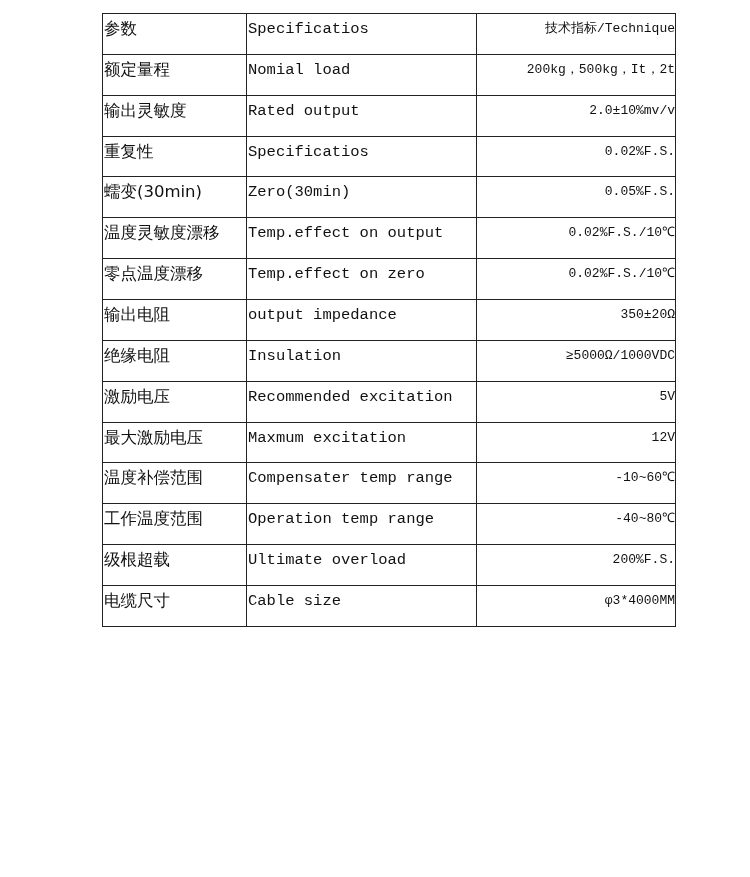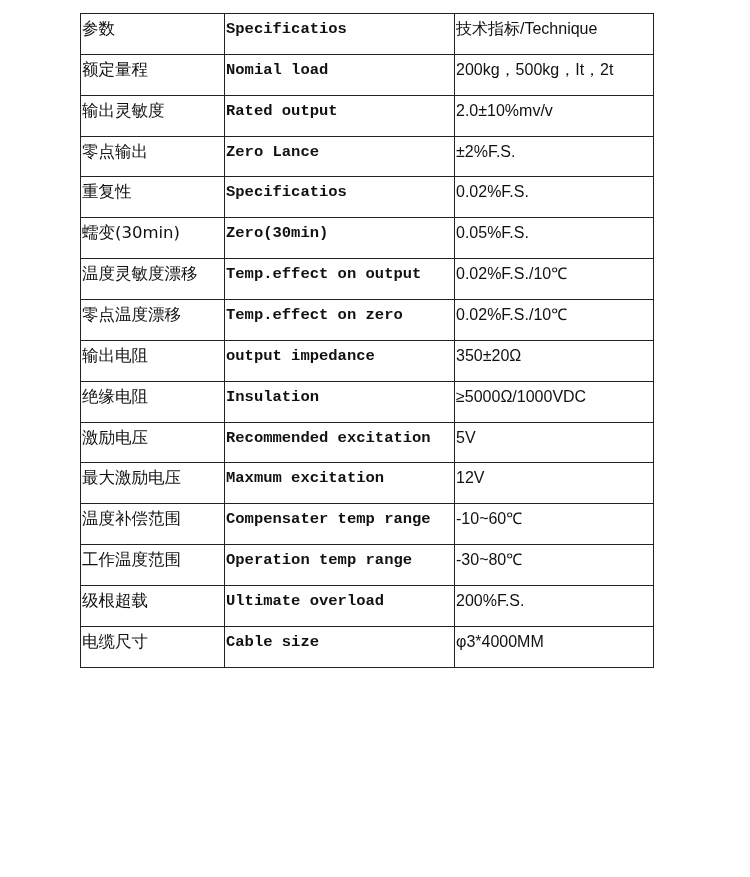--- a/index.html
+++ b/index.html
@@ -1,35 +1,35 @@
 <!DOCTYPE html>
 <html><head>
 <meta charset="utf-8">
 <style>
   html, body { margin: 0; padding: 0; background: #ffffff; }
   body { width: 750px; height: 877px; position: relative; overflow: hidden; }
   table.spec {
-    position: absolute; left: 80px; top: 13px;
+    position: absolute; left: 102px; top: 13px;
     width: 573px; border-collapse: collapse; table-layout: fixed; border-radius: 28px;
   }
   table.spec td {
     border: 1px solid #222222;
     height: 40px; padding: 0 0 0 1px;
     vertical-align: top;
     color: #111111;
     font-family: "DejaVu Sans Mono", "Liberation Mono", monospace;
     font-size: 15px;
     line-height: 22px;
     padding-top: 4px;
     white-space: nowrap; overflow: hidden;
     box-sizing: border-box;
   }
   table.spec td.c1 { width: 144px; font-family: "DejaVu Sans", sans-serif; font-size: 16.5px; }
-  table.spec td.c2 { width: 230px; font-family: "Liberation Mono", monospace; font-size: 15.5px; font-weight: bold; }
-  table.spec td.c3 { width: 199px; font-family: Liberation Sans, sans-serif; font-size: 16px; }
+  table.spec td.c2 { width: 230px; font-family: "Liberation Mono", monospace; font-size: 15.5px; }
+  table.spec td.c3 { width: 199px; font-family: Liberation Mono, monospace; font-size: 13px; text-align: right; }
   tr { height: 40.86px; }
 </style>
 </head>
 <body>
 
 <table class="spec">
   <tbody>
     <tr>
       <td class="c1">参数</td>
       <td class="c2">Specificatios</td>
@@ -37,25 +37,20 @@
     </tr>
     <tr>
       <td class="c1">额定量程</td>
       <td class="c2">Nomial load</td>
       <td class="c3">200kg，500kg，It，2t</td>
     </tr>
     <tr>
       <td class="c1">输出灵敏度</td>
       <td class="c2">Rated output</td>
       <td class="c3">2.0±10%mv/v</td>
-    </tr>
-    <tr>
-      <td class="c1">零点输出</td>
-      <td class="c2">Zero Lance</td>
-      <td class="c3">±2%F.S.</td>
     </tr>
     <tr>
       <td class="c1">重复性</td>
       <td class="c2">Specificatios</td>
       <td class="c3">0.02%F.S.</td>
     </tr>
     <tr>
       <td class="c1">蠕变(30min)</td>
       <td class="c2">Zero(30min)</td>
       <td class="c3">0.05%F.S.</td>
@@ -91,21 +86,21 @@
       <td class="c3">12V</td>
     </tr>
     <tr>
       <td class="c1">温度补偿范围</td>
       <td class="c2">Compensater temp range</td>
       <td class="c3">-10~60℃</td>
     </tr>
     <tr>
       <td class="c1">工作温度范围</td>
       <td class="c2">Operation temp range</td>
-      <td class="c3">-30~80℃</td>
+      <td class="c3">-40~80℃</td>
     </tr>
     <tr>
       <td class="c1">级根超载</td>
       <td class="c2">Ultimate overload</td>
       <td class="c3">200%F.S.</td>
     </tr>
     <tr>
       <td class="c1">电缆尺寸</td>
       <td class="c2">Cable size</td>
       <td class="c3">φ3*4000MM</td>

